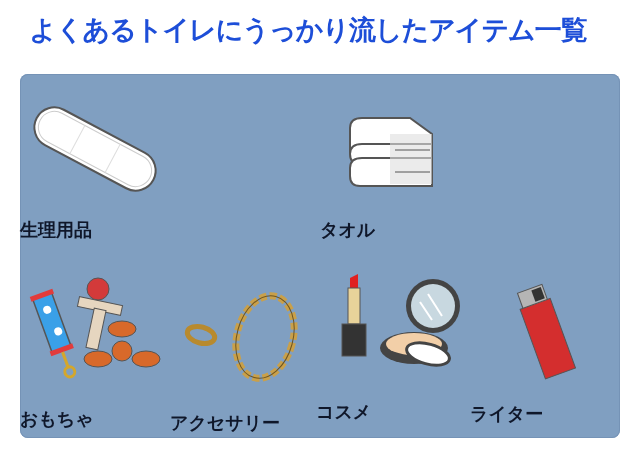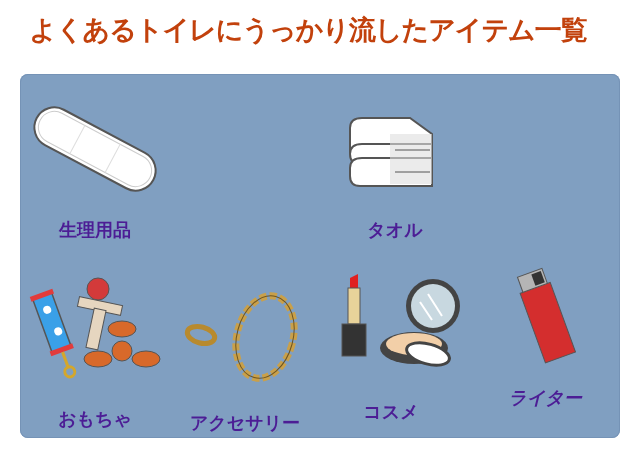--- a/index.html
+++ b/index.html
@@ -1,21 +1,21 @@
 <!DOCTYPE html>
 <html><head>
 <meta charset="utf-8">
 <style>
   html,body{margin:0;padding:0;}
   body{width:640px;height:450px;background:#ffffff;position:relative;overflow:hidden;font-family:"DejaVu Sans",sans-serif;}
-  .title{position:absolute;left:0;top:12px;width:616px;text-align:center;font-size:27px;font-weight:bold;color:#c2410c;letter-spacing:-1px;}
+  .title{position:absolute;left:0;top:12px;width:616px;text-align:center;font-size:27px;font-weight:bold;color:#1d4ed8;letter-spacing:-1px;}
   .panel{position:absolute;left:20px;top:74px;width:600px;height:364px;background:#809fc1;border-radius:8px;box-shadow:0 0 0 1px #7593b6 inset;}
   .cell{position:absolute;width:150px;height:182px;}
   .icon{position:absolute;left:0;top:0;width:150px;height:140px;}
-  .label{position:absolute;left:0;width:150px;text-align:center;color:#4c1d95;font-weight:bold;font-size:18px;}
+  .label{position:absolute;left:0;width:150px;color:#0f172a;font-weight:bold;font-size:18px;}
   .row1 .label{top:144px;}
   .row2 .label{top:144px;}
 </style>
 </head>
 <body>
 
 <div class="title">よくあるトイレにうっかり流したアイテム一覧</div>
 
 <div class="panel">
 
@@ -87,21 +87,21 @@
       <circle cx="117" cy="50" r="22" fill="#c8d8e0"></circle>
       <line x1="104" y1="46" x2="116" y2="64" stroke="#fff" stroke-width="2"></line>
       <line x1="112" y1="38" x2="126" y2="60" stroke="#fff" stroke-width="2"></line>
       <ellipse cx="98" cy="92" rx="34" ry="16" fill="#444"></ellipse>
       <ellipse cx="98" cy="88" rx="28" ry="11" fill="#f2cfa8"></ellipse>
       <ellipse cx="112" cy="98" rx="22" ry="10" fill="#fff" stroke="#444" stroke-width="3" transform="rotate(15 112 98)"></ellipse>
     </svg>
     <div class="label">コスメ</div>
   </div>
 
-  <div class="cell row2" style="left:450px;top:168px;font-style:italic;">
+  <div class="cell row2" style="left:450px;top:184px;">
     <svg class="icon" viewBox="0 0 150 140">
       <g transform="rotate(-20 75 70)">
         <rect x="61" y="28" width="26" height="18" fill="#b5b5b5" stroke="#555"></rect>
         <rect x="75" y="30" width="10" height="12" fill="#333"></rect>
         <rect x="58" y="44" width="32" height="74" fill="#d42e2e" stroke="#555"></rect>
       </g>
     </svg>
     <div class="label">ライター</div>
   </div>
 

